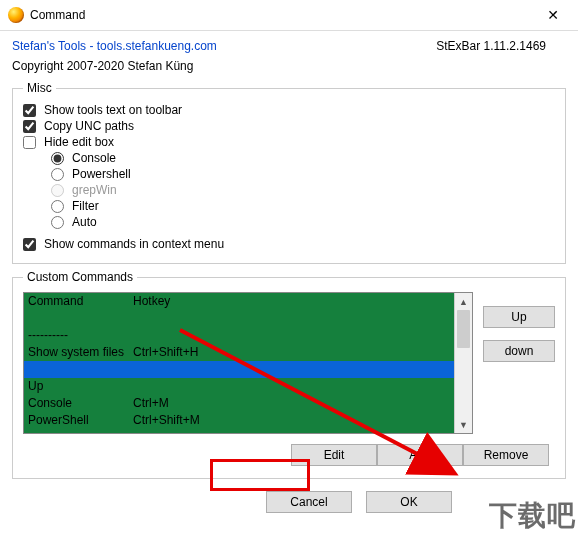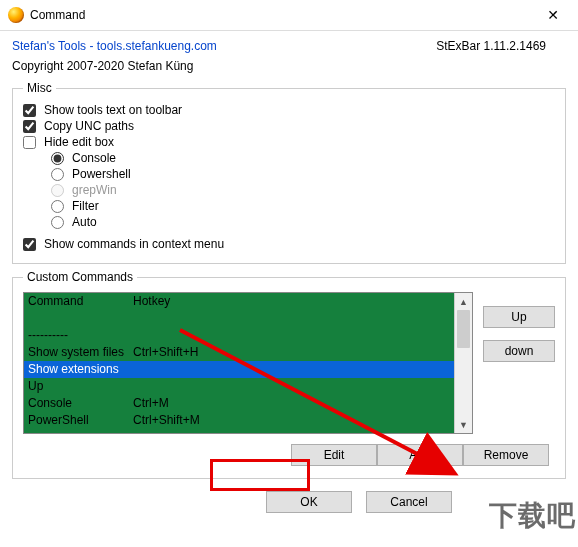--- a/index.html
+++ b/index.html
@@ -229,21 +229,20 @@
             </div>
             <div class="list-row">
               <span class="c1">----------</span>
               <span class="c2"></span>
             </div>
             <div class="list-row">
               <span class="c1">Show system files</span>
               <span class="c2">Ctrl+Shift+H</span>
             </div>
             <div class="list-row selected">
-              <span class="c1">Show extensions</span>
               <span class="c2"></span>
             </div>
             <div class="list-row">
               <span class="c1">Up</span>
               <span class="c2"></span>
             </div>
             <div class="list-row">
               <span class="c1">Console</span>
               <span class="c2">Ctrl+M</span>
             </div>
@@ -265,22 +264,22 @@
     </div>
 
     <div class="cmd-btn-row">
       <button class="win">Edit</button>
       <button class="win">Add</button>
       <button class="win">Remove</button>
     </div>
   </fieldset>
 
   <div class="dialog-btns">
+    <button class="win">Cancel</button>
     <button class="win">OK</button>
-    <button class="win">Cancel</button>
   </div>
 </div>
 
 <div class="overlay red-box"></div>
 <svg class="overlay arrow-svg" viewBox="0 0 350 190">
   <defs>
     <marker id="ah" markerWidth="12" markerHeight="12" refX="9" refY="6" orient="auto">
       <path d="M0,0 L12,6 L0,12 Z" fill="#e60000"></path>
     </marker>
   </defs>

